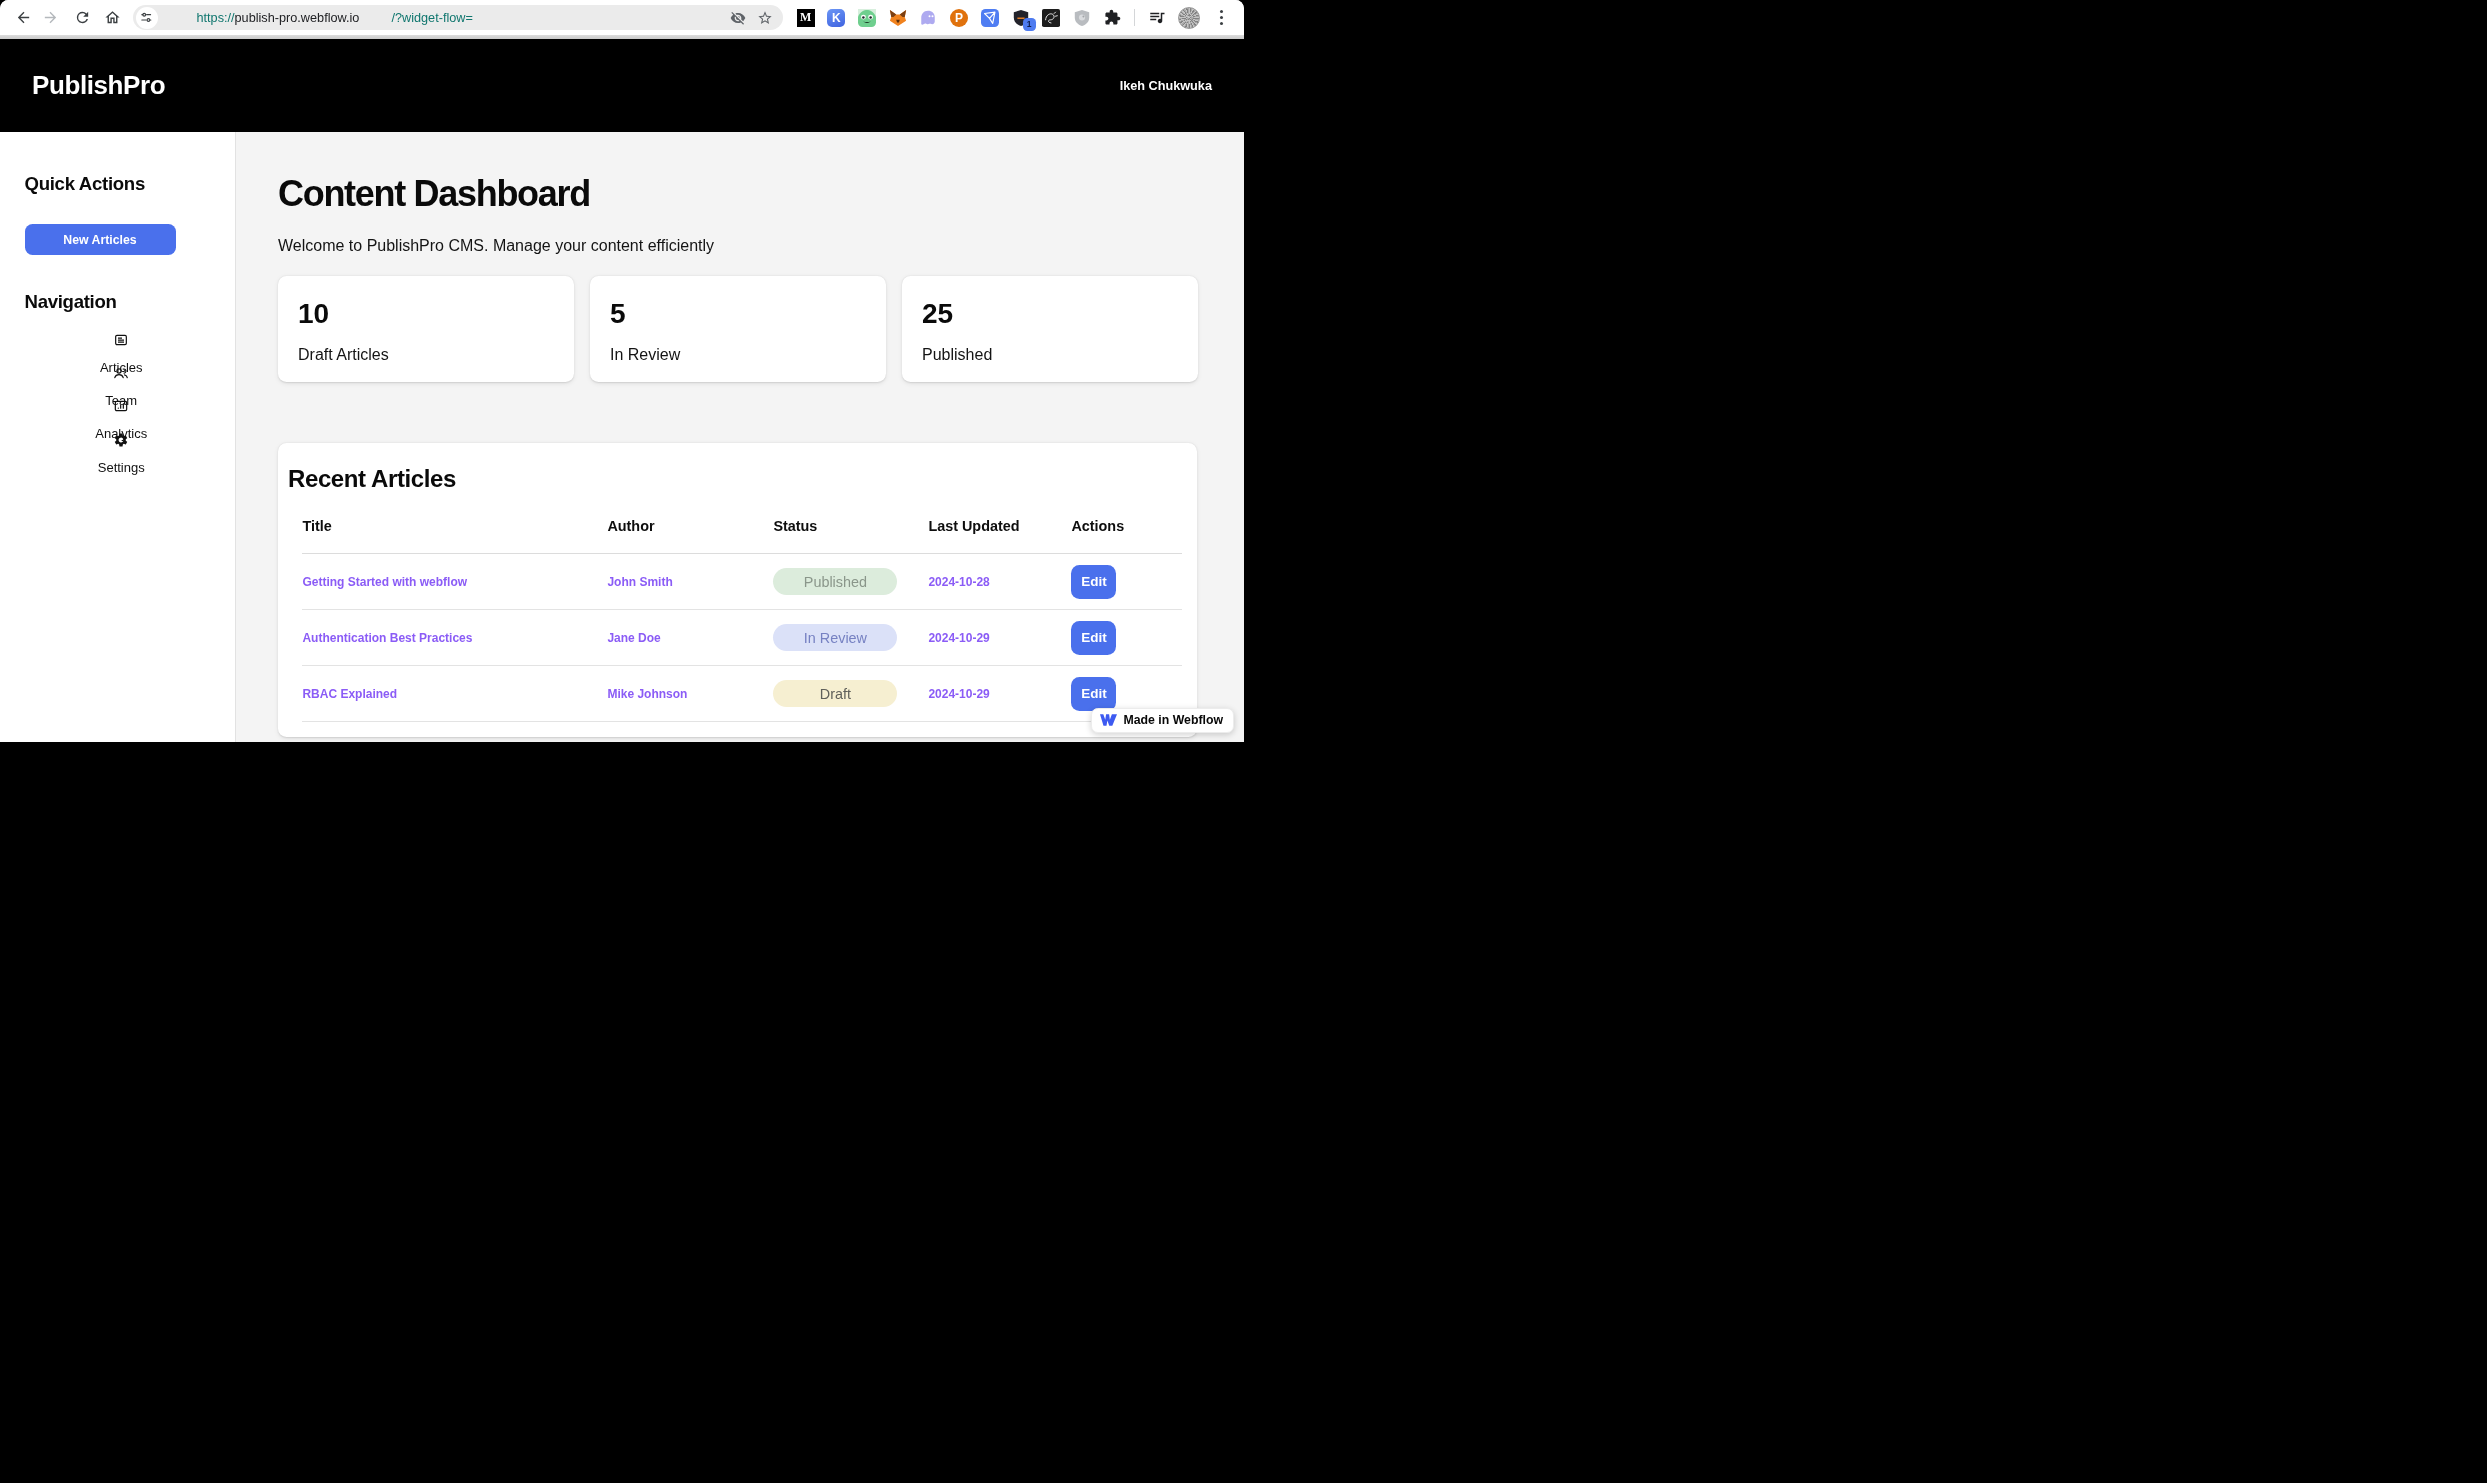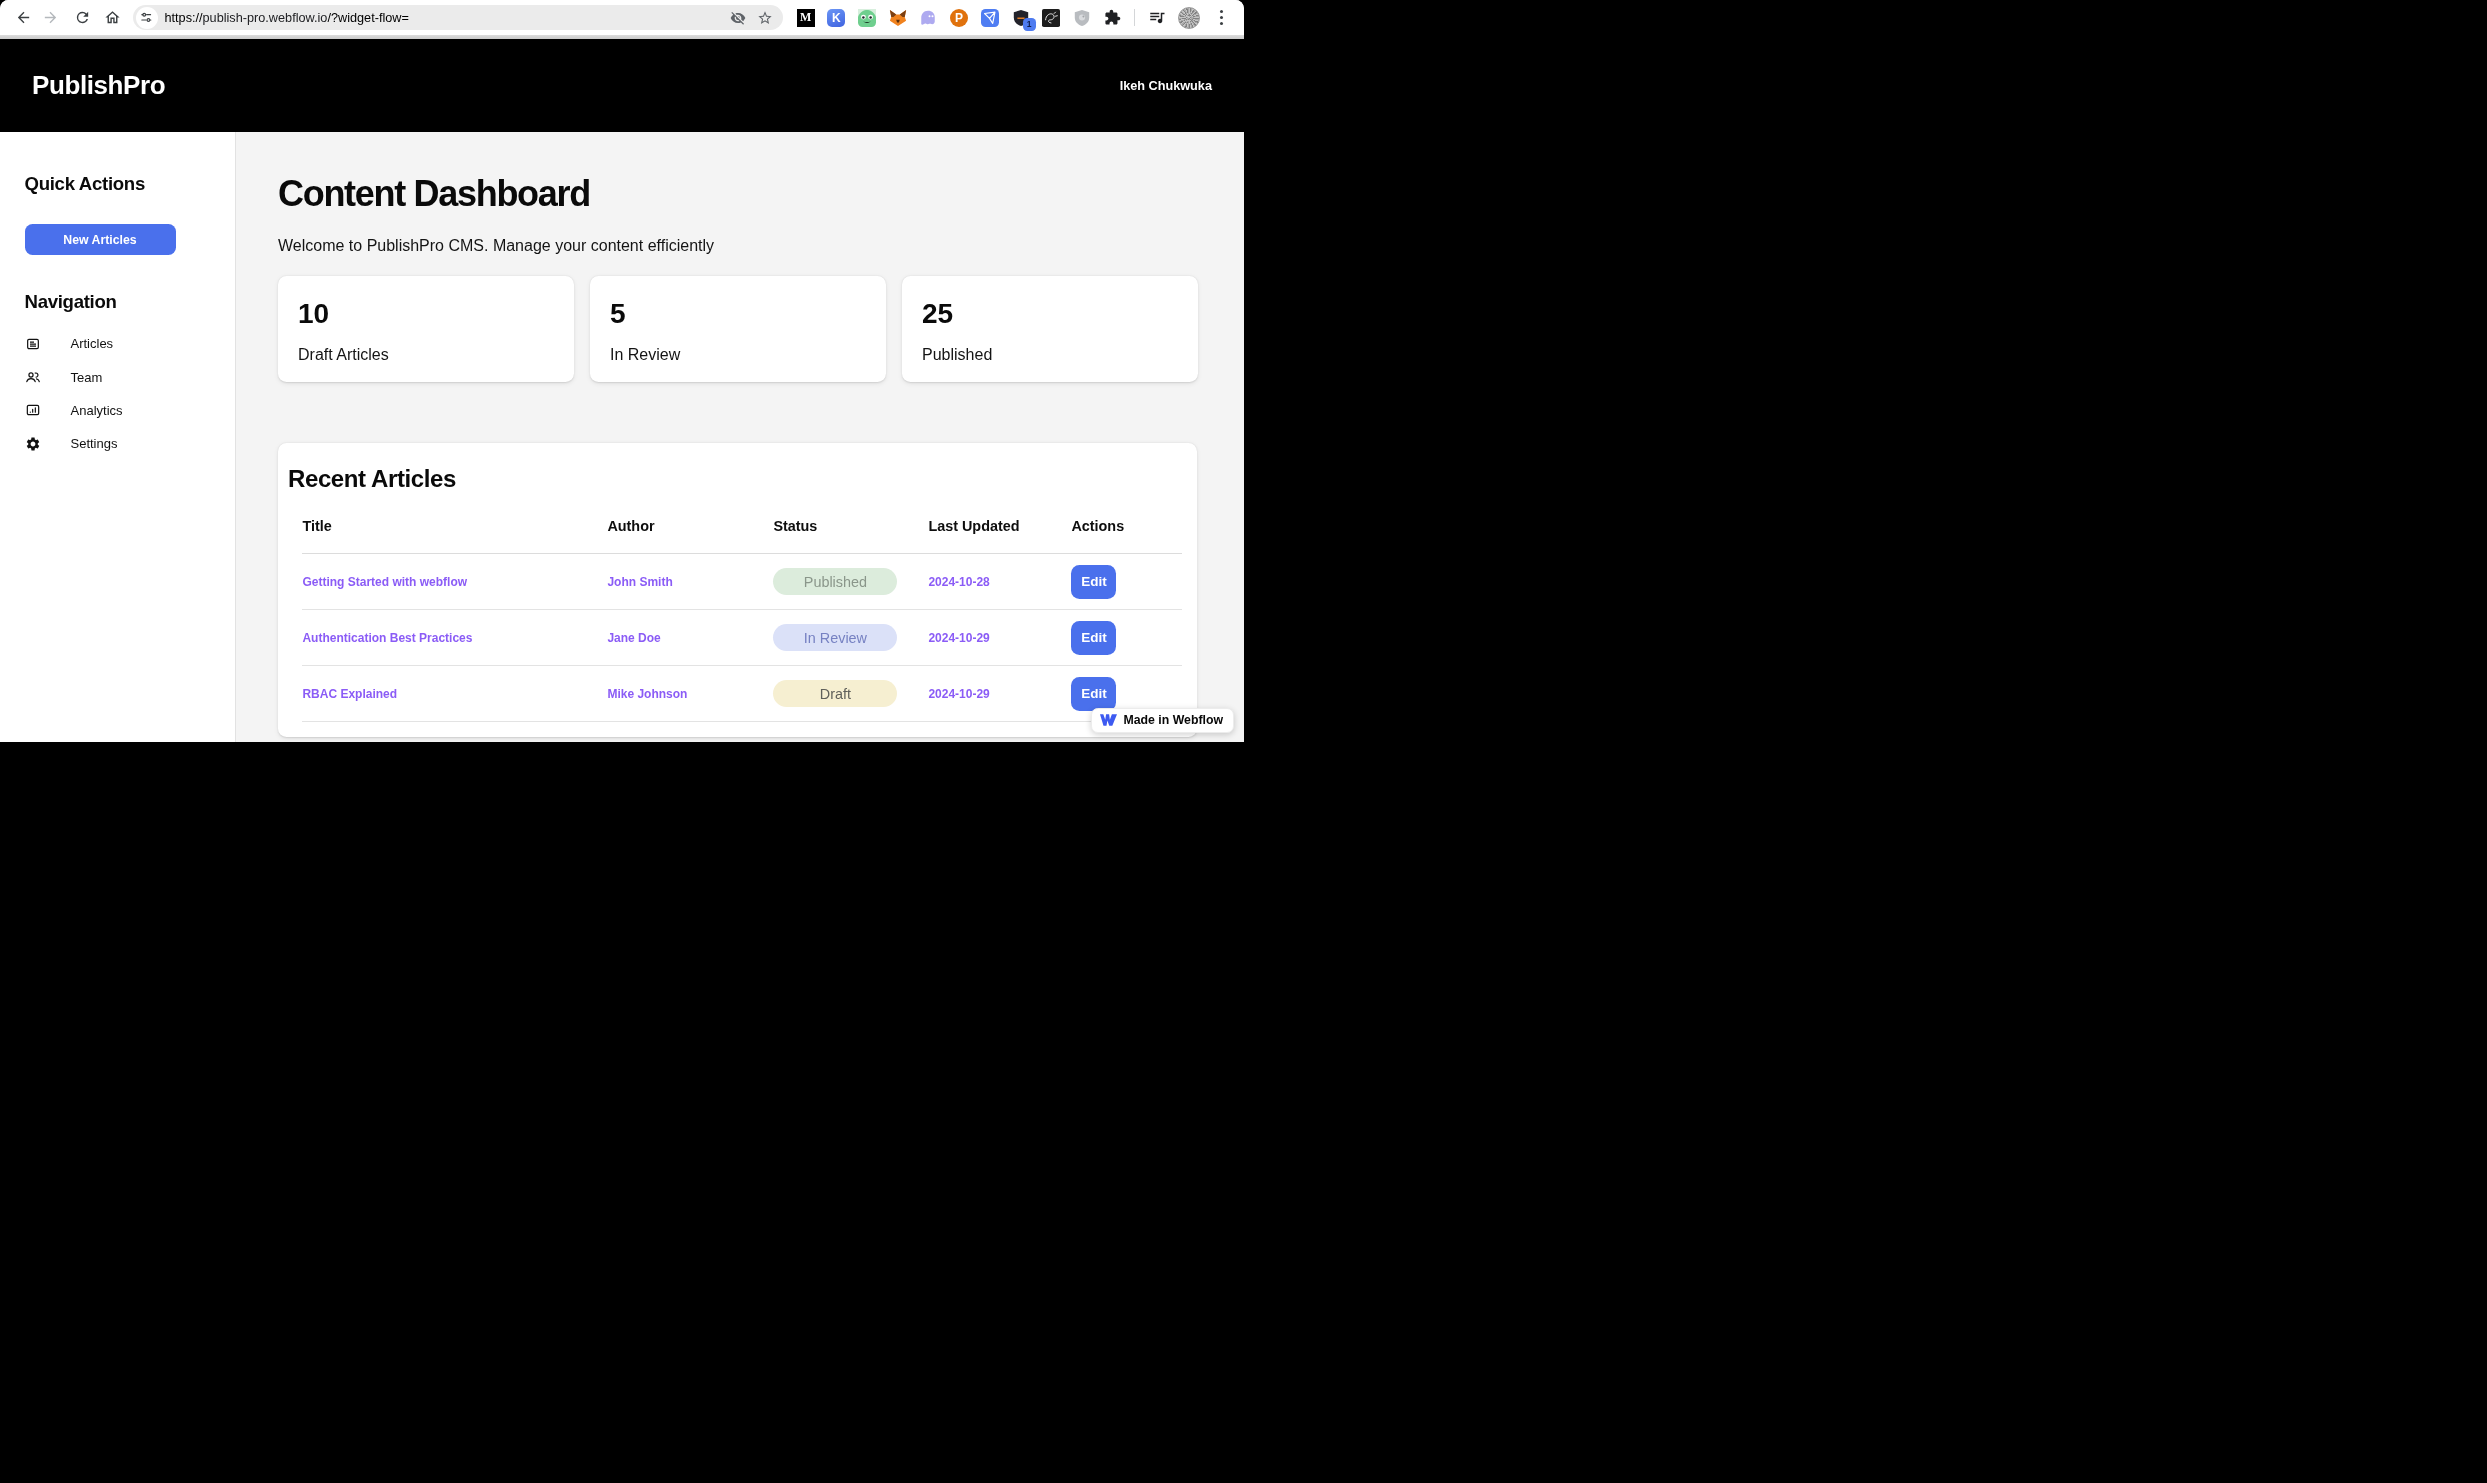--- a/index.html
+++ b/index.html
@@ -11,21 +11,21 @@
   .toolbar { height:35px; background:#fff; display:flex; align-items:center; padding:0 8.5px 0 10px; flex:0 0 auto; }
   .tb-btn { width:27px; height:27px; display:flex; align-items:center; justify-content:center; border-radius:50%; flex:0 0 auto; cursor:pointer; }
   .tb-btn svg { width:17px; height:17px; fill:#3c4043; }
   .tb-btn.disabled svg { fill:#b4b8bc; }
   .toolbar-shadow { height:4.2px; background:linear-gradient(#dcdcdc,#c9c9c9); flex:0 0 auto; }
 
   .omnibox { height:24.5px; width:650px; margin-left:6.8px; background:#ebebeb; border-radius:12.7px; display:flex; align-items:center; padding:0 8.5px 0 1.7px; }
   .site-chip { width:22px; height:22px; margin-left:0.8px; background:#fff; border-radius:50%; display:flex; align-items:center; justify-content:center; flex:0 0 auto; cursor:pointer; }
   .site-chip svg { width:12.7px; height:12.7px; }
   .url-text { flex:1; margin-left:6.8px; font-size:12.7px; color:#202124; white-space:nowrap; overflow:hidden; }
-  .url-text .dim { color:#000000; }
+  .url-text .dim { color:#0f766e;margin-left:32px; }
   .omni-icon { width:20px; height:20px; margin-left:6.8px; display:flex; align-items:center; justify-content:center; cursor:pointer; flex:0 0 auto; }
   .omni-icon svg { width:16px; height:16px; fill:#5f6368; }
 
   .ext-row { display:flex; align-items:center; margin-left:13.5px; gap:12.7px; }
   .ext { width:18px; height:18px; position:relative; flex:0 0 auto; cursor:pointer; display:flex; align-items:center; justify-content:center; }
   .sq { width:18px; height:18px; display:flex; align-items:center; justify-content:center; font-weight:bold; }
   .ext-medium .sq { background:#000; color:#fff; font-family:"Liberation Serif", serif; font-size:12px; }
   .ext-kraken .sq { background:linear-gradient(160deg,#6b96f5,#3f63e0); border-radius:5px; color:#fff; font-size:12px; }
   .ext-polkadot .sq { background:#e0720d; border-radius:50%; color:#fff; font-size:12px; }
   .ext svg { width:18px; height:18px; }
@@ -40,21 +40,21 @@
   .brand { color:#fff; font-size:26px; font-weight:bold; letter-spacing:-0.4px; }
   .user-name { color:#fff; font-size:12.7px; font-weight:bold; }
 
   
   .page { flex:1; display:flex; min-height:0; }
   .sidebar { width:236px; background:#fff; border-right:0.8px solid #e2e2e2; padding:41px 17px 0 24.5px; flex:0 0 auto; }
   .side-title { font-size:18.6px; font-weight:bold; letter-spacing:-0.3px; color:#0b0b0b; }
   .new-articles { display:block; width:151px; height:31px; margin-top:29px; background:#4a70ec; color:#fff; border:none; border-radius:7.6px; font-family:inherit; font-size:12.3px; font-weight:bold; cursor:pointer; }
   .nav-title { margin-top:36px; }
   .nav-list { list-style:none; margin-top:18.6px; }
-  .nav-item { display:flex; align-items:center; gap:30px; height:24px; margin-bottom:9.3px; cursor:pointer; }
+  .nav-item { display:flex; align-items:center; gap:12px; height:24px; margin-bottom:9.3px; cursor:pointer;flex-direction:column; }
   .nav-item svg { width:16px; height:16px; flex:0 0 auto; }
   .nav-label { font-size:13px; color:#111; }
 
   .main { flex:1; background:#f4f4f4; padding:41px 0 0 42px; position:relative; }
   .page-title { font-size:36px; font-weight:bold; letter-spacing:-1.3px; color:#0a0a0a; }
   .page-sub { margin-top:22px; font-size:16px; color:#141414; }
 
   .stats { display:flex; gap:16px; margin-top:21px; }
   .stat-card { width:296px; height:106px; background:#fff; border-radius:8.5px; box-shadow:0 0.8px 1.7px rgba(0,0,0,.10), 0 1.7px 5px rgba(0,0,0,.07); padding:22px 20px 18px; display:flex; flex-direction:column; justify-content:space-between; }
   .stat-value { font-size:28px; font-weight:bold; color:#0a0a0a; }

